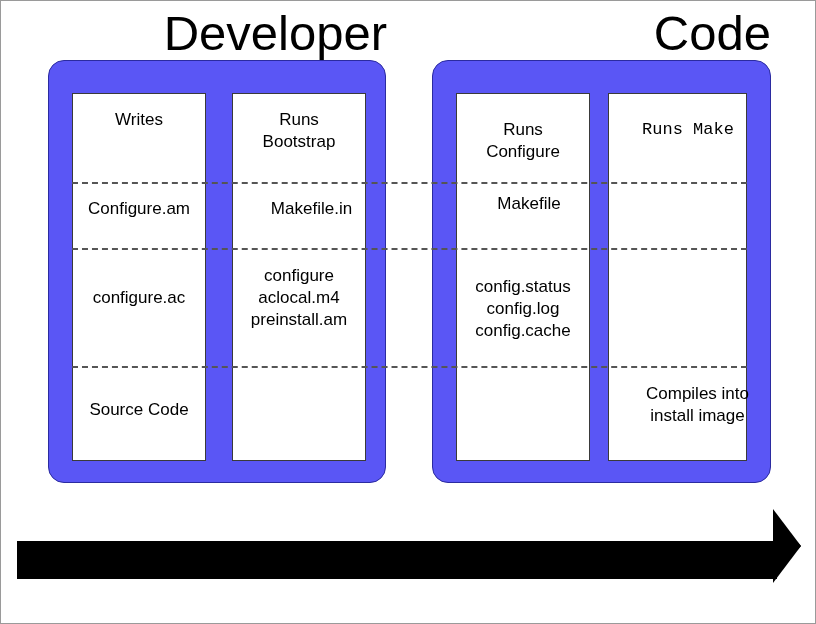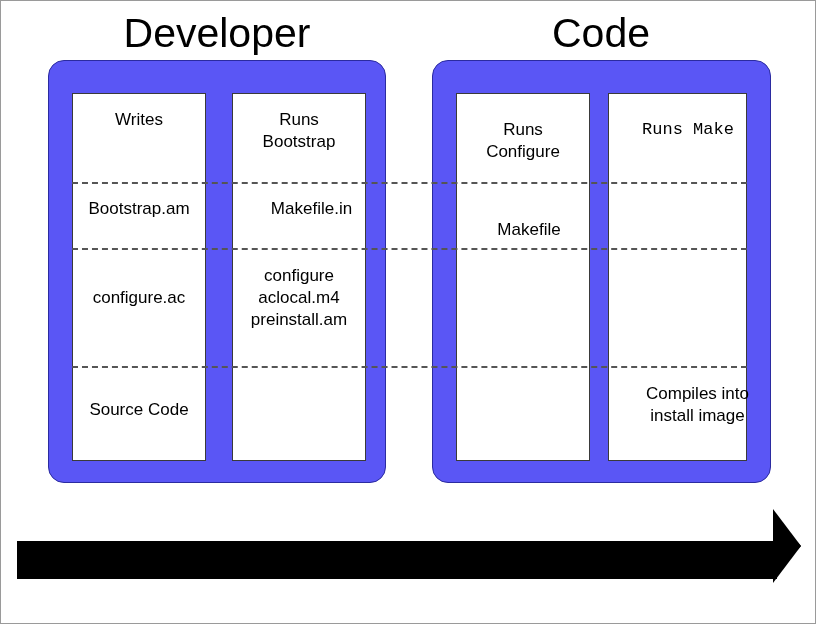--- a/index.html
+++ b/index.html
@@ -15,22 +15,22 @@
     border: 1px solid #9a9a9a;
     box-sizing: border-box;
     overflow: hidden;
     font-family: "Liberation Sans", sans-serif;
     color: #000000;
   }
 
   
   .group-title {
     position: absolute;
-    text-align: center;
-    font-size: 41px;
+    text-align: right;
+    font-size: 49px;
     line-height: 48px;
     font-weight: normal;
     letter-spacing: 0px;
     color: #000000;
     white-space: nowrap;
   }
   #title-developer { left: 46px;  top: 8px; width: 340px; }
   #title-user      { left: 430px; top: 8px; width: 340px; }
 
   
@@ -84,21 +84,21 @@
   #cell-writes-r3     { left: 71px;  top: 286px; width: 134px; }
   #cell-writes-r4     { left: 71px;  top: 398px; width: 134px; }
 
   
   #cell-boot-head     { left: 231px; top: 108px; width: 134px; }
   #cell-boot-r2       { left: 231px; top: 197px; width: 159px; }
   #cell-boot-r3       { left: 231px; top: 264px; width: 134px; }
 
   
   #cell-conf-head     { left: 455px; top: 118px; width: 134px; }
-  #cell-conf-r2       { left: 455px; top: 218px; width: 146px; }
+  #cell-conf-r2       { left: 455px; top: 192px; width: 146px; }
   #cell-conf-r3       { left: 455px; top: 275px; width: 134px; }
 
   
   #cell-make-head     { left: 607px; top: 118px; width: 160px; font-family: Liberation Mono, monospace; }
   #cell-make-r4       { left: 607px; top: 382px; width: 139px; padding-left: 20px; }
 
   
   #flow-arrow {
     position: absolute;
     left: 16px;
@@ -126,34 +126,37 @@
 
   <div class="column" id="col-configure"></div>
 
   <div class="column" id="col-make"></div>
 
   <div class="sep" id="sep-1"></div>
   <div class="sep" id="sep-2"></div>
   <div class="sep" id="sep-3"></div>
 
   <div class="cell" id="cell-writes-head">Writes</div>
-  <div class="cell" id="cell-writes-r2">Bootstrap.am</div>
+  <div class="cell" id="cell-writes-r2">Configure.am</div>
   <div class="cell" id="cell-writes-r3">configure.ac</div>
   <div class="cell" id="cell-writes-r4">Source Code</div>
 
   <div class="cell" id="cell-boot-head">Runs
 Bootstrap</div>
   <div class="cell" id="cell-boot-r2">Makefile.in</div>
   <div class="cell" id="cell-boot-r3">configure
 aclocal.m4
 preinstall.am</div>
 
   <div class="cell" id="cell-conf-head">Runs
 Configure</div>
   <div class="cell" id="cell-conf-r2">Makefile</div>
+  <div class="cell" id="cell-conf-r3">config.status
+config.log
+config.cache</div>
 
   <div class="cell" id="cell-make-head">Runs Make</div>
   <div class="cell" id="cell-make-r4">Compiles into
 install image</div>
 
   <svg id="flow-arrow" viewBox="0 0 784 90">
     <polygon points="0,42 758,42 758,18 784,45 758,72 758,48 0,48" fill="#000000"></polygon>
     <rect x="0" y="40" width="760" height="38" fill="#000000"></rect>
     <polygon points="756,8 784,45 756,82" fill="#000000"></polygon>
   </svg>

